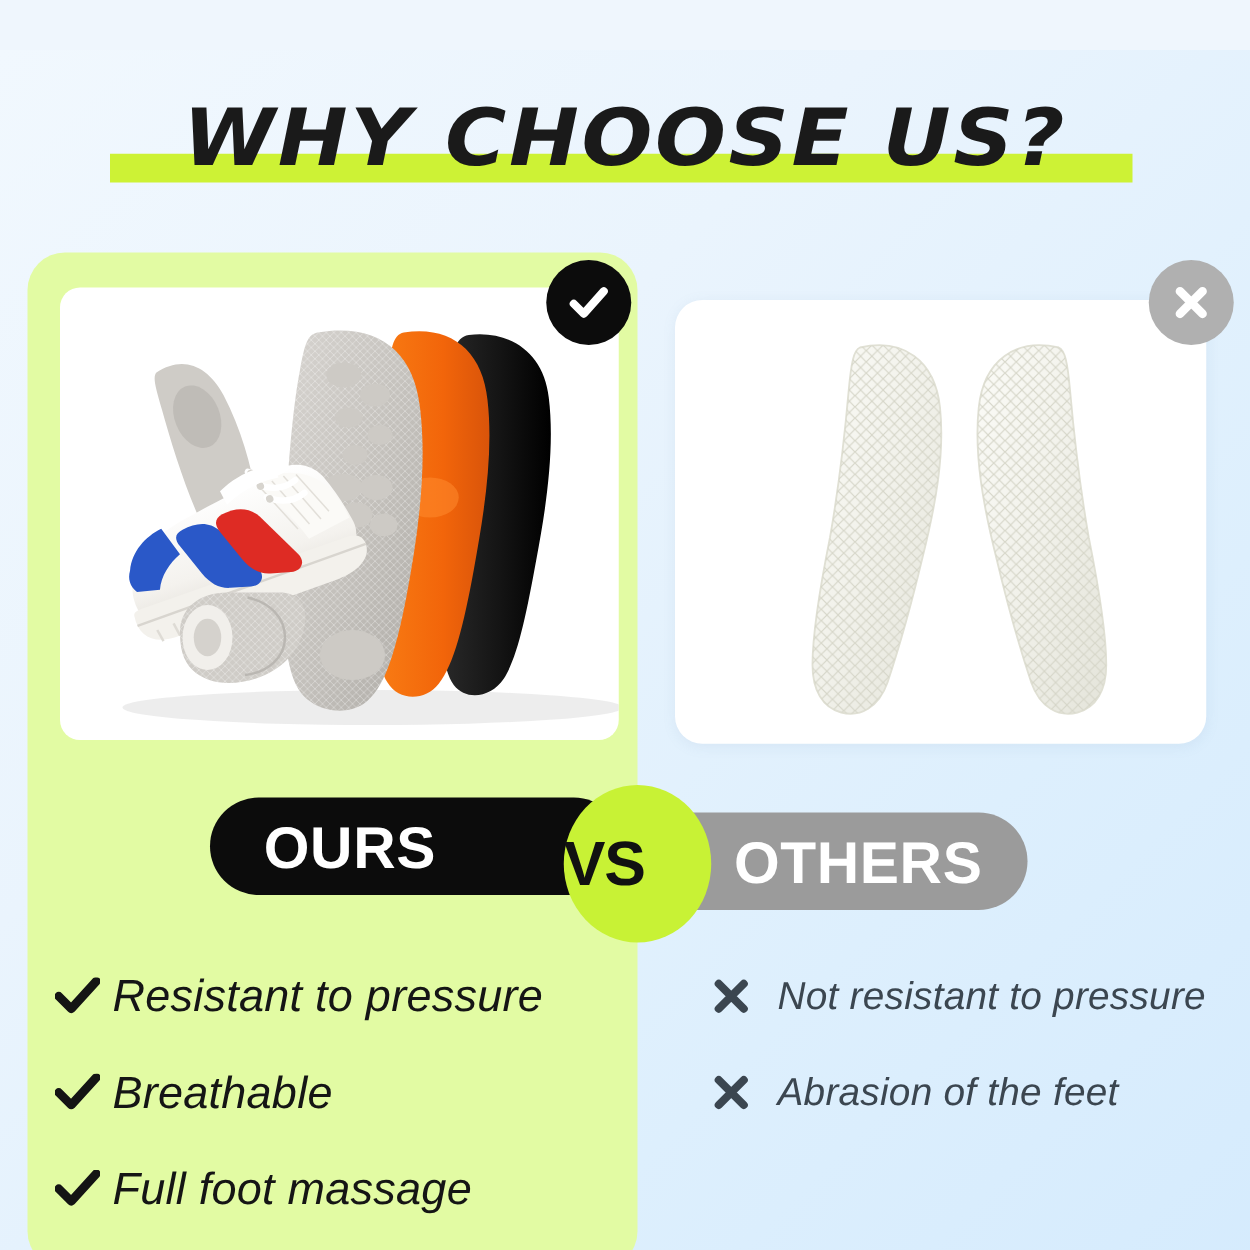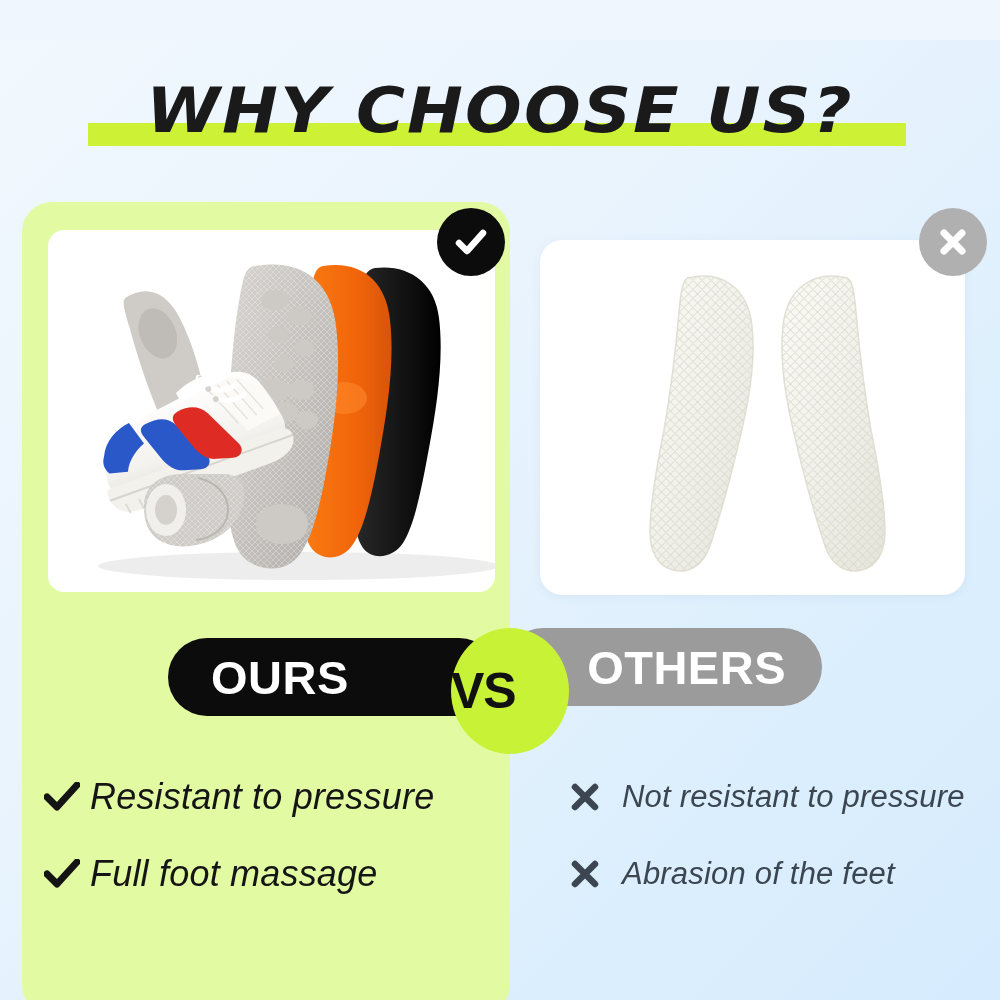--- a/index.html
+++ b/index.html
@@ -137,21 +137,21 @@
     left: 168px;
     top: 10px;
     width: 330px;
     background: #0c0c0c;
     justify-content: flex-start;
     padding-left: 43px;
     box-sizing: border-box;
   }
   .pill.others {
     left: 504px;
-    top: 0;
+    top: 22px;
     width: 318px;
     background: #9b9b9b;
     justify-content: flex-end;
     padding-right: 36px;
     box-sizing: border-box;
   }
   .vs-circle {
     position: absolute;
     left: 451px;
     top: 0px;
@@ -386,20 +386,28 @@
 
     <div class="feature-row">
       <span class="feature-icon">
         <svg width="36" height="30" viewBox="0 0 36 30">
           <path d="M3 15 L13 25 L33 3" fill="none" stroke="#141414" stroke-width="7" stroke-linecap="round" stroke-linejoin="round"></path>
         </svg>
       </span>
       <span class="feature-label">Resistant to pressure</span>
     </div>
 
+    <div class="feature-row">
+      <span class="feature-icon">
+        <svg width="36" height="30" viewBox="0 0 36 30">
+          <path d="M3 15 L13 25 L33 3" fill="none" stroke="#141414" stroke-width="7" stroke-linecap="round" stroke-linejoin="round"></path>
+        </svg>
+      </span>
+      <span class="feature-label">Breathable</span>
+    </div>
 
     <div class="feature-row">
       <span class="feature-icon">
         <svg width="36" height="30" viewBox="0 0 36 30">
           <path d="M3 15 L13 25 L33 3" fill="none" stroke="#141414" stroke-width="7" stroke-linecap="round" stroke-linejoin="round"></path>
         </svg>
       </span>
       <span class="feature-label">Full foot massage</span>
     </div>
 

